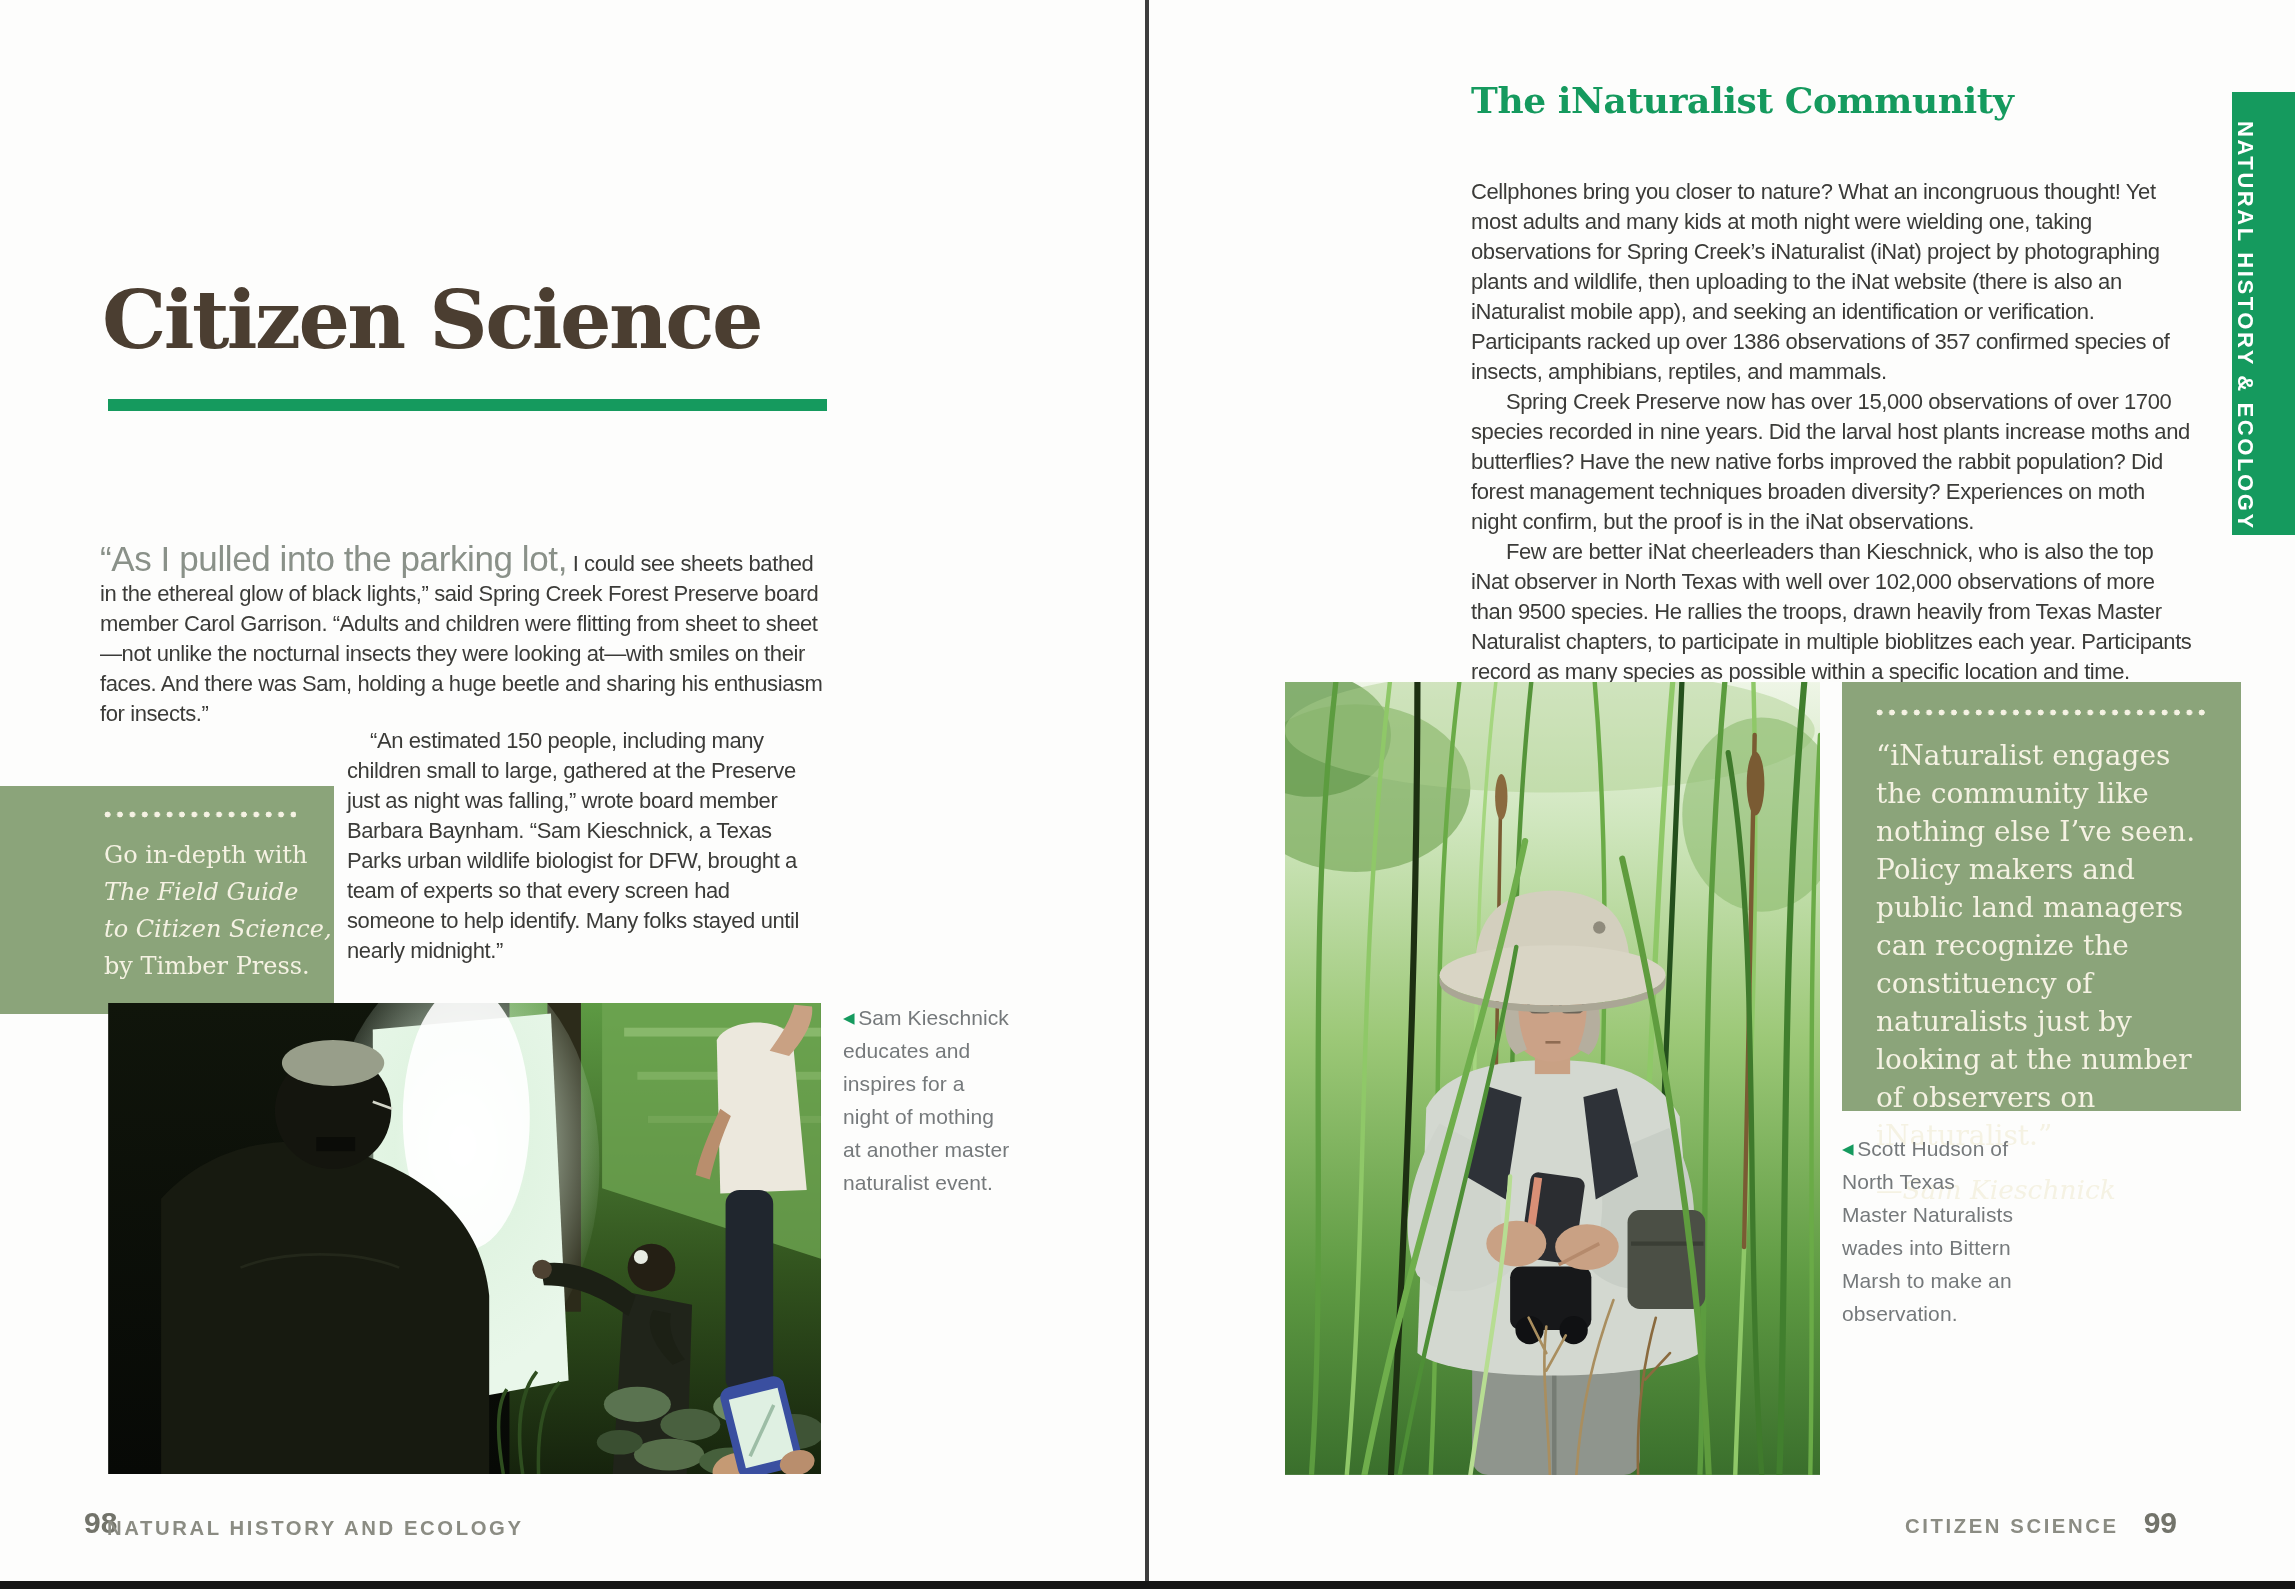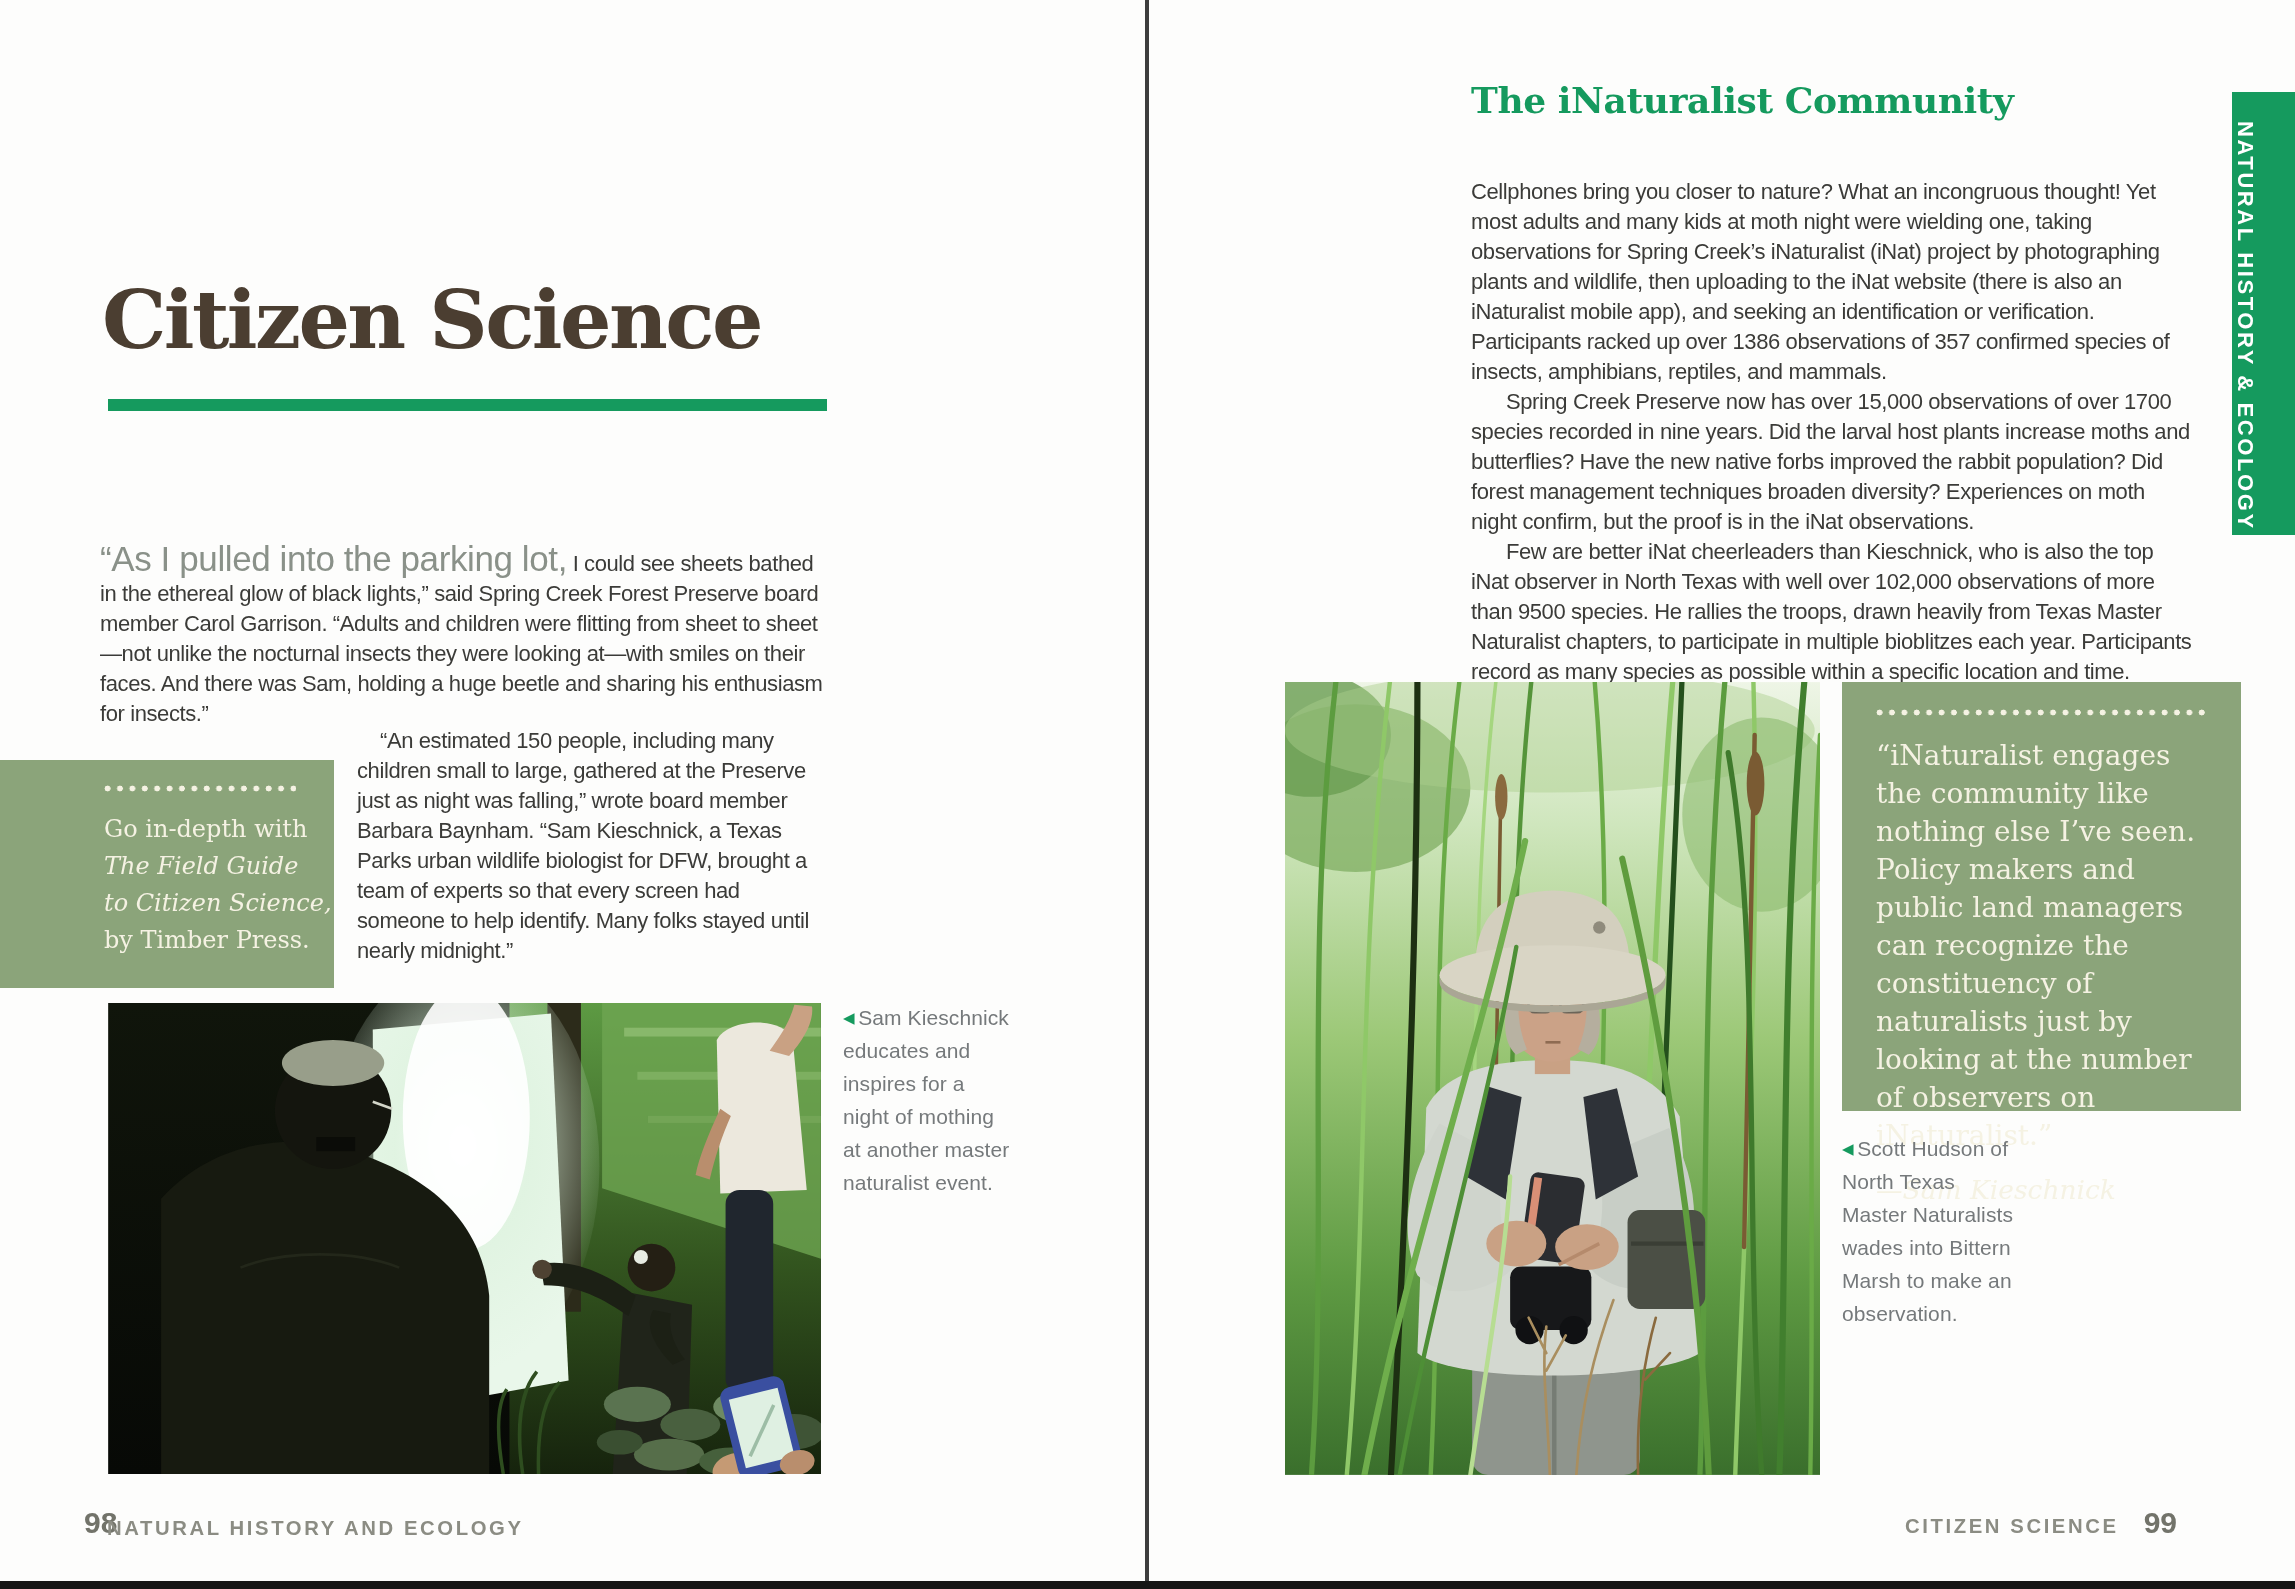--- a/index.html
+++ b/index.html
@@ -15,28 +15,28 @@
         background-size:12.4px 7px;background-repeat:repeat-x;}
   .footer-num{font-size:30px;font-weight:bold;color:#72736a;}
   .footer-label{font-size:20.3px;font-weight:bold;letter-spacing:2.6px;color:#8b8c83;text-transform:uppercase;}
 
   
   .page-title{left:102px;top:272px;font-family:"DejaVu Serif",serif;font-weight:bold;
               font-size:81px;letter-spacing:-2.6px;color:#4b3e31;}
   .title-rule{left:108px;top:399px;width:719px;height:12.4px;}
   .para1{left:100px;top:544px;width:733px;}
   .lead-in{font-size:35px;letter-spacing:-0.4px;color:#8a9189;}
-  .note-box{left:0;top:760px;width:334px;height:228px;background:#8ba47a;
+  .note-box{left:0;top:786px;width:334px;height:228px;background:#8ba47a;
             padding-top:25px;box-sizing:border-box;}
   .note-inner{margin-left:104px;width:203px;}
   .note-inner .dots{width:192px;margin-bottom:19.4px;}
   .note-line{font-family:"DejaVu Serif",serif;font-size:24px;line-height:37px;
              color:#f5f2e3;white-space:nowrap;}
   .note-line.it{font-style:italic;}
-  .para2{left:357px;top:726px;width:468px;text-indent:23px;}
+  .para2{left:347px;top:726px;width:468px;text-indent:23px;}
   .photo-frame-left{left:108px;top:1003px;width:713px;height:471px;}
   .caption-left{left:843px;top:1001px;width:172px;}
   .footer-left-num{left:46px;top:1506px;margin-left:38px;}
   .footer-left-label{left:107px;top:1517px;}
 
   
   .gutter{left:1145px;top:0;width:4.4px;height:1589px;background:#3d3d3d;}
   .bottom-edge{left:0;top:1581px;width:2295px;height:8px;background:#161616;}
 
   

